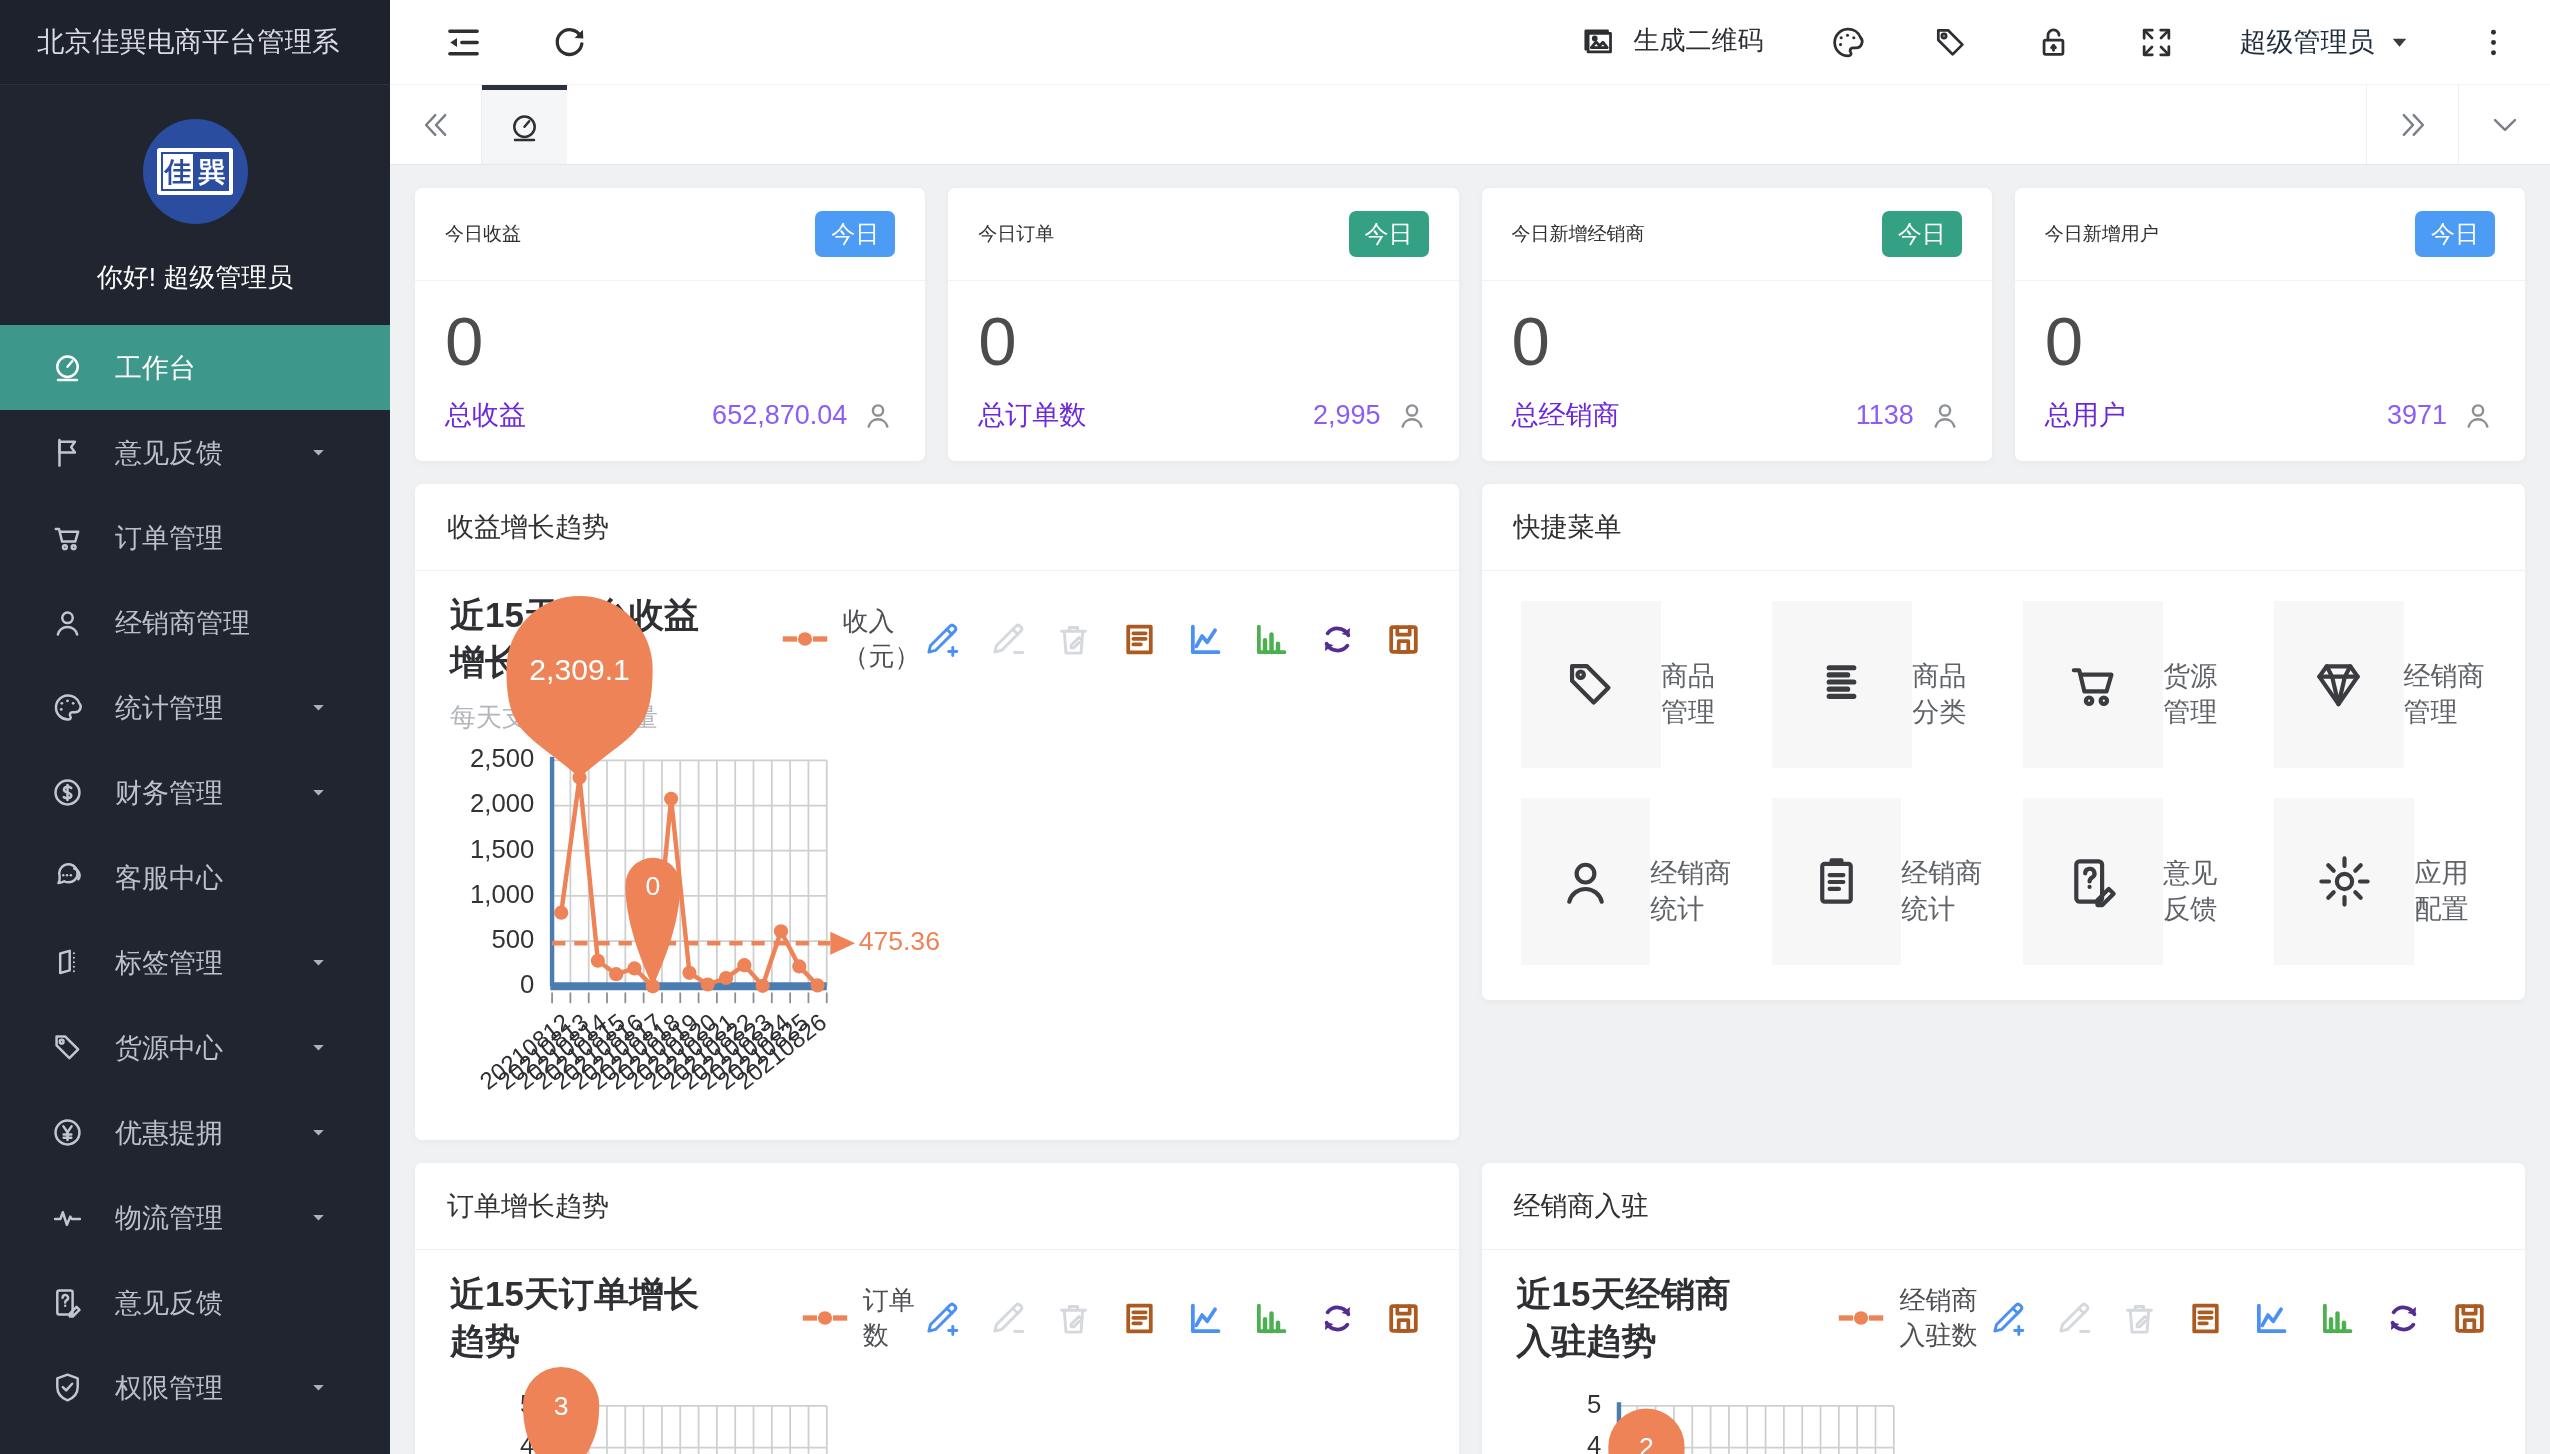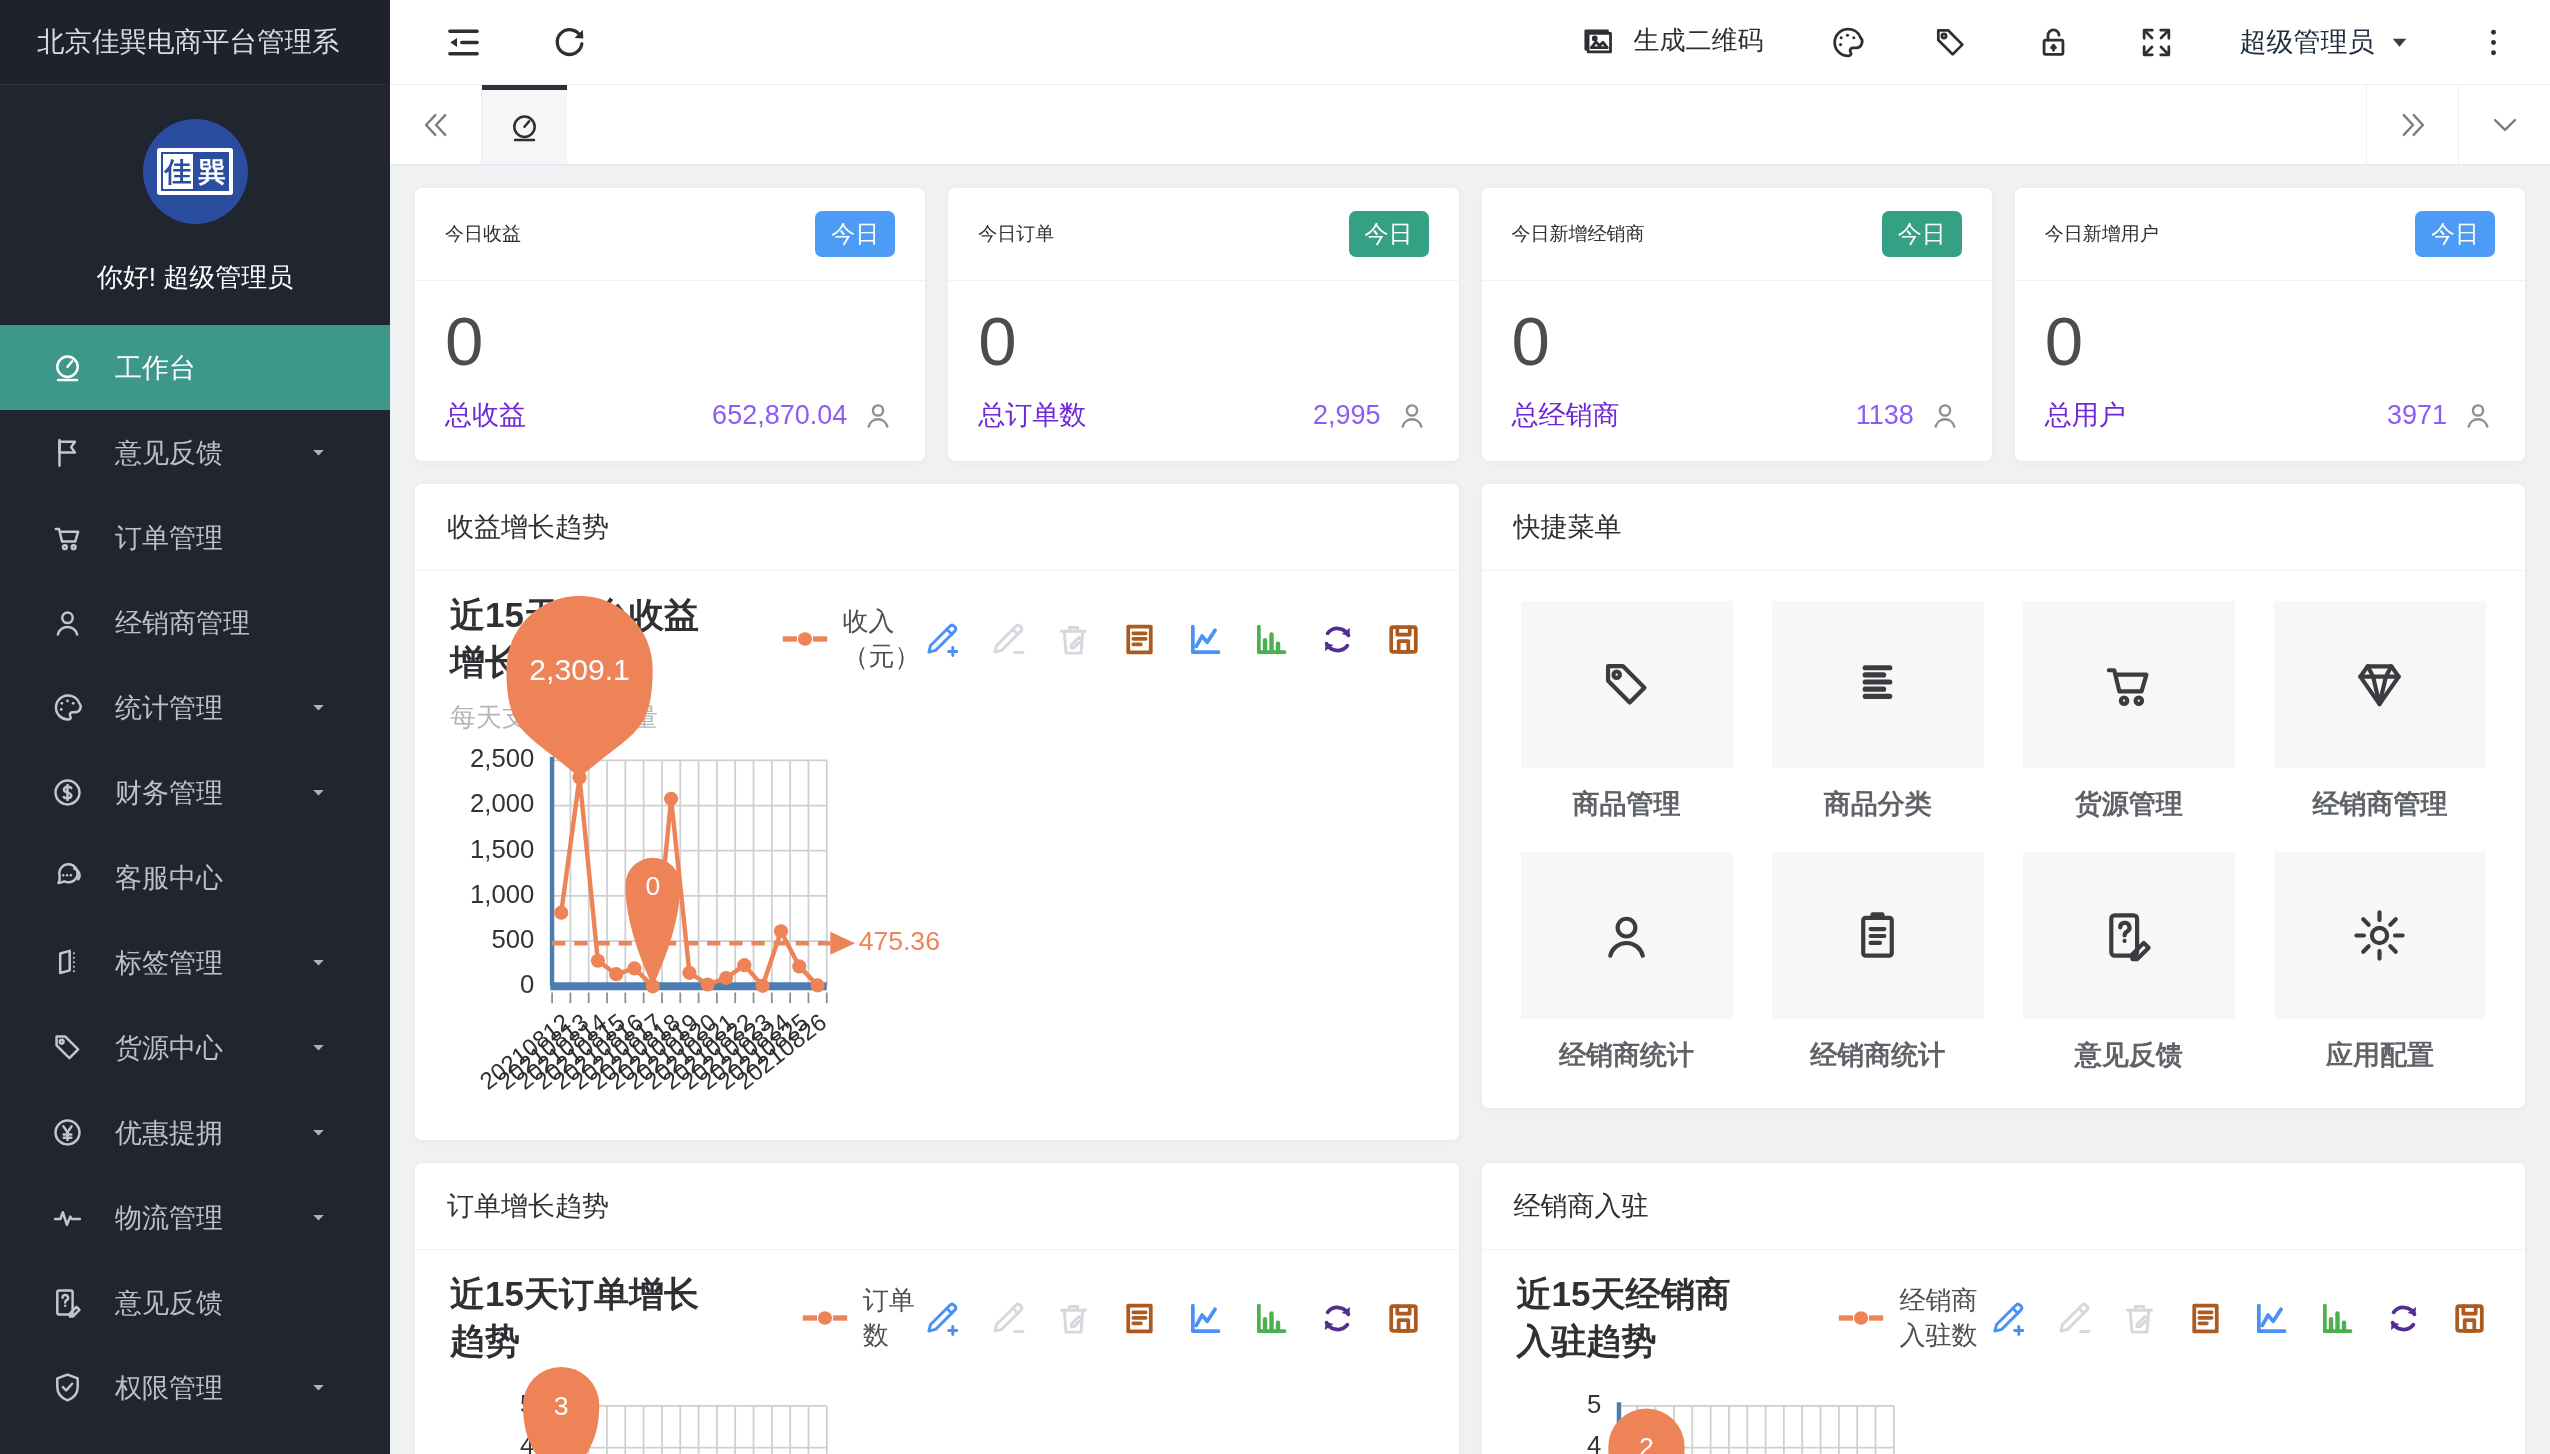--- a/index.html
+++ b/index.html
@@ -64,21 +64,21 @@
   .chart-title-row { display:flex; align-items:center; }
   .chart-title { font-size:35px; font-weight:bold; color:#2f3033; }
   .legend { display:flex; align-items:center; gap:14px; margin-left:78px; cursor:pointer; }
   .legend-label { font-size:26px; color:#4d4f53; }
   .toolbar { margin-left:auto; display:flex; align-items:center; gap:25px; }
   .toolbar .ic { width:41px; height:41px; cursor:pointer; }
   .chart-sub { font-size:26px; color:#b2b5ba; margin-top:14px; height:32px; }
 
   
   .quick-grid { display:grid; grid-template-columns:repeat(4,1fr); column-gap:39px; row-gap:30px; padding:30px 39px 35px; }
-  .quick-item { display:flex; flex-direction:column; align-items:center; cursor:pointer;font-weight:bold; }
+  .quick-item { display:flex; align-items:center; cursor:pointer; }
   .quick-tile { width:100%; height:167px; background:#f7f7f8; display:flex; align-items:center; justify-content:center; }
   .quick-tile .ic { width:59px; height:59px; color:#3a3c40; }
   .quick-label { margin-top:18px; font-size:27px; color:#5f6368; }
 </style>
 </head>
 <body>
 
 <div class="sidebar">
   <div class="side-title">北京佳巽电商平台管理系</div>
   <div class="profile">

